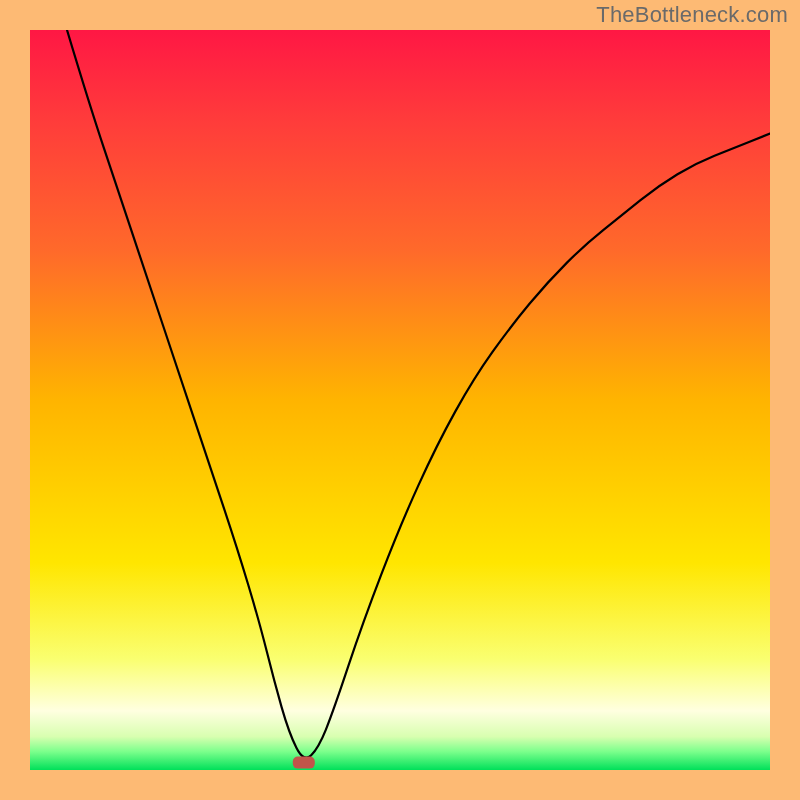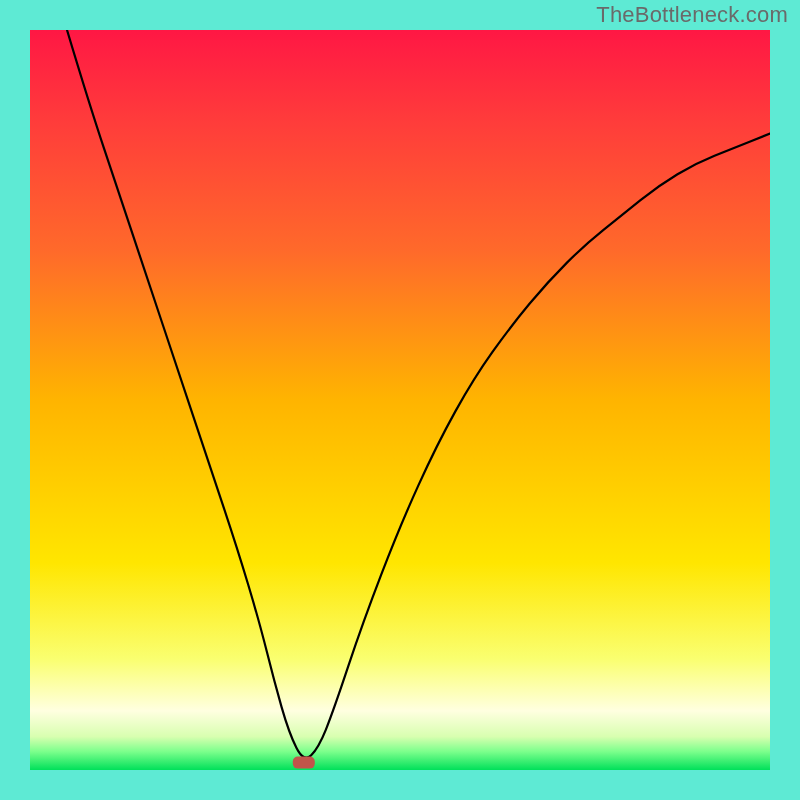--- a/index.html
+++ b/index.html
@@ -7,21 +7,21 @@
     padding: 0;
     width: 800px;
     height: 800px;
     overflow: hidden;
     background: #000;
     font-family: Arial, Helvetica, sans-serif;
   }
   .outer {
     width: 800px;
     height: 800px;
-    background: #5eead4;
+    background: #fdba74;
     position: relative;
   }
   .watermark {
     position: absolute;
     top: 2px;
     right: 12px;
     color: #6a6a6a;
     font-size: 22px;
     font-weight: 400;
     letter-spacing: 0.2px;

